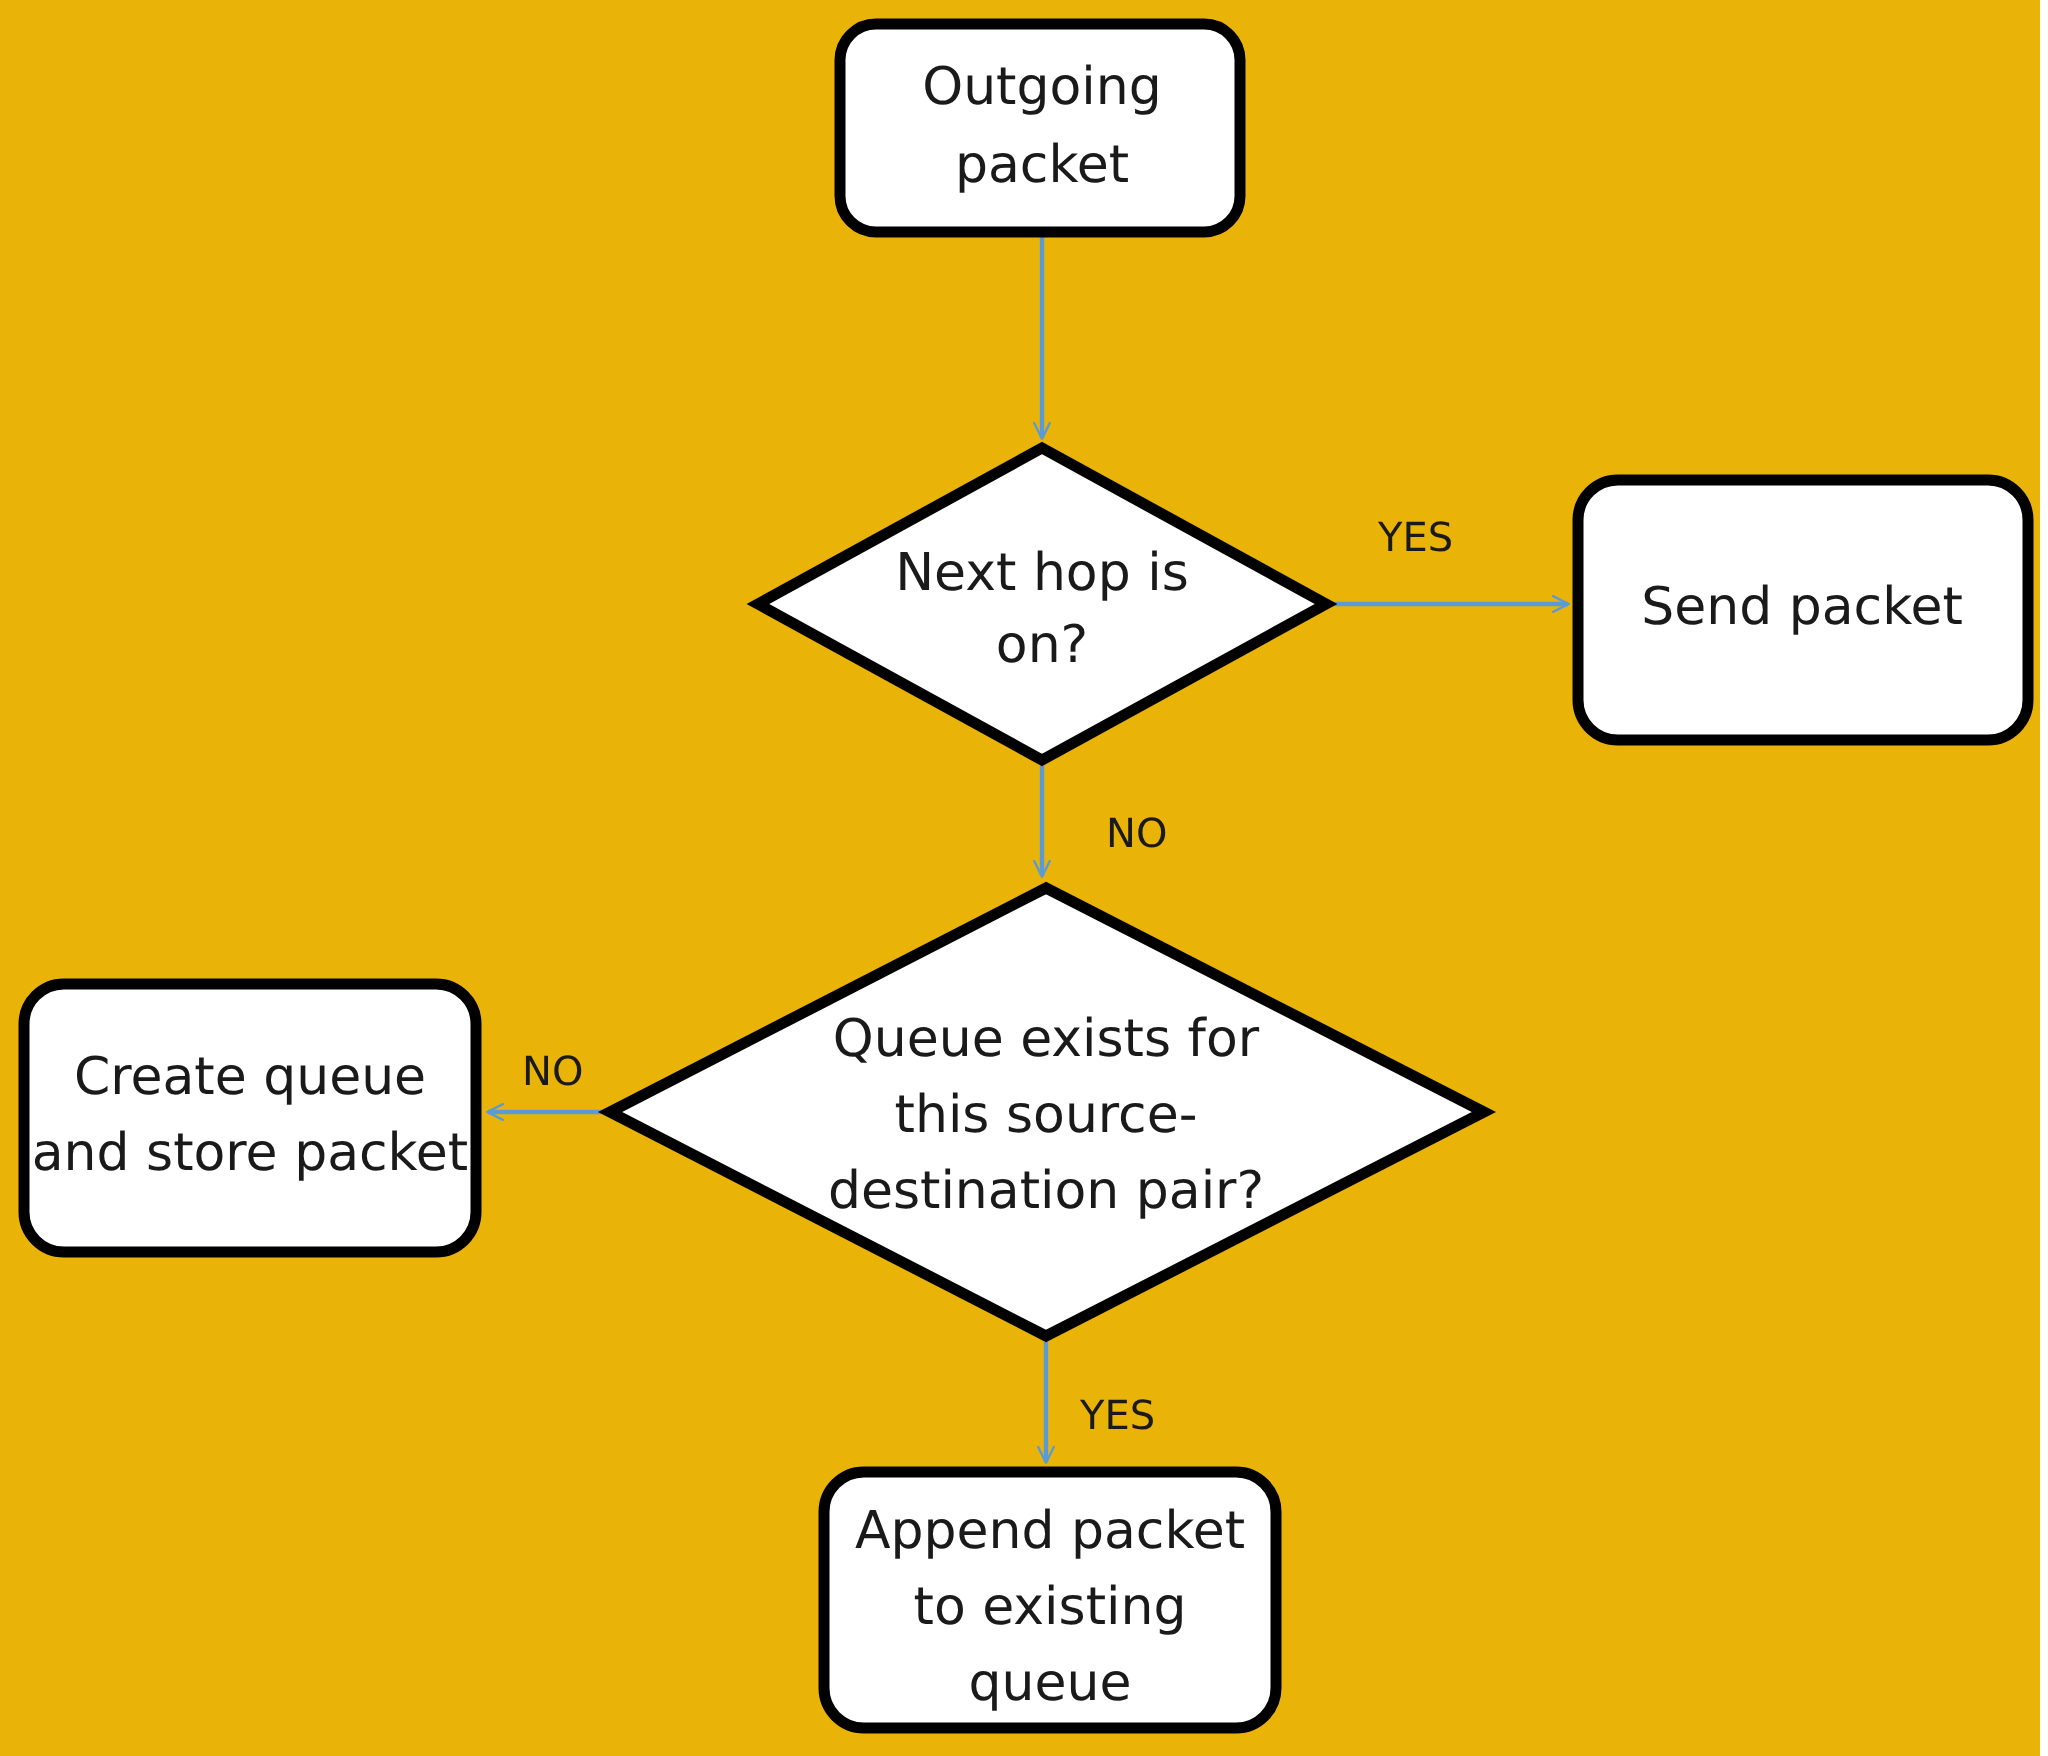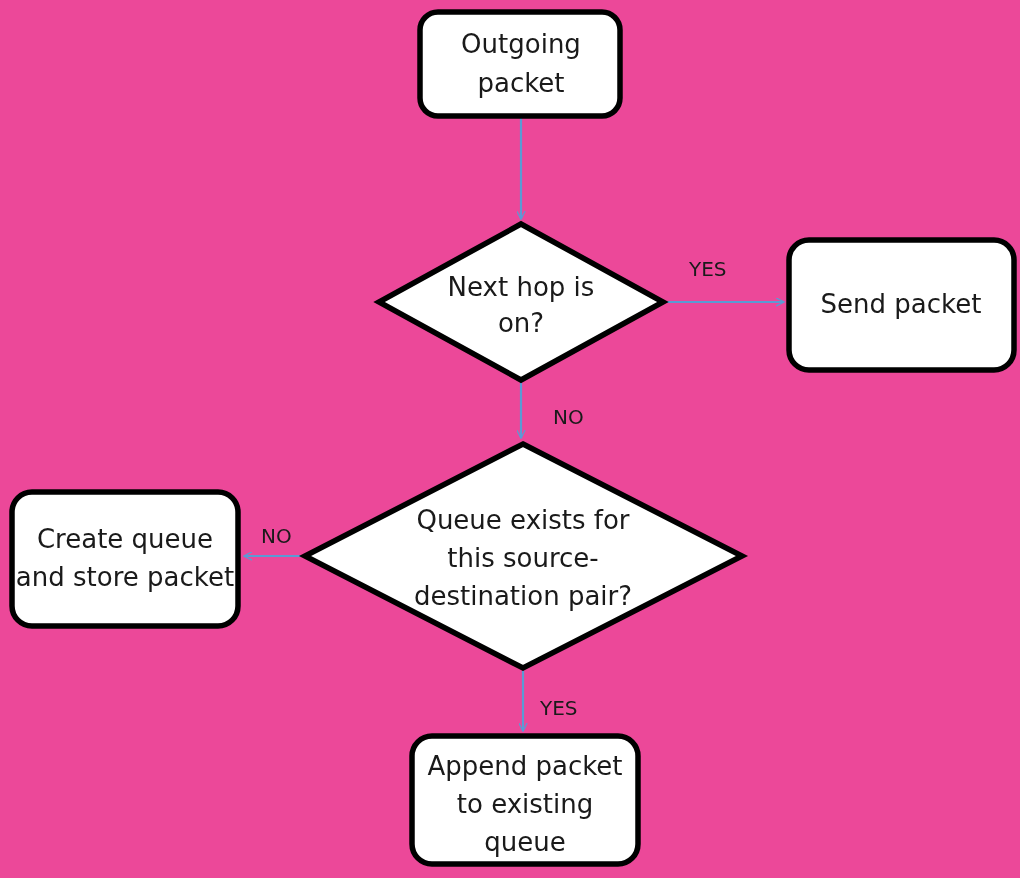--- a/index.html
+++ b/index.html
@@ -10,21 +10,21 @@
   body {
     width: 1024px;
     height: 878px;
     font-family: "DejaVu Sans", sans-serif;
     overflow: hidden;
   }
   #flowchart-root {
     position: relative;
     width: 1020px;
     height: 878px;
-    background: #ec4899;
+    background: #eab308;
   }
   svg.diagram-layer {
     position: absolute;
     left: 0;
     top: 0;
     width: 1024px;
     height: 878px;
   }
   .node-shape {
     fill: #ffffff;

